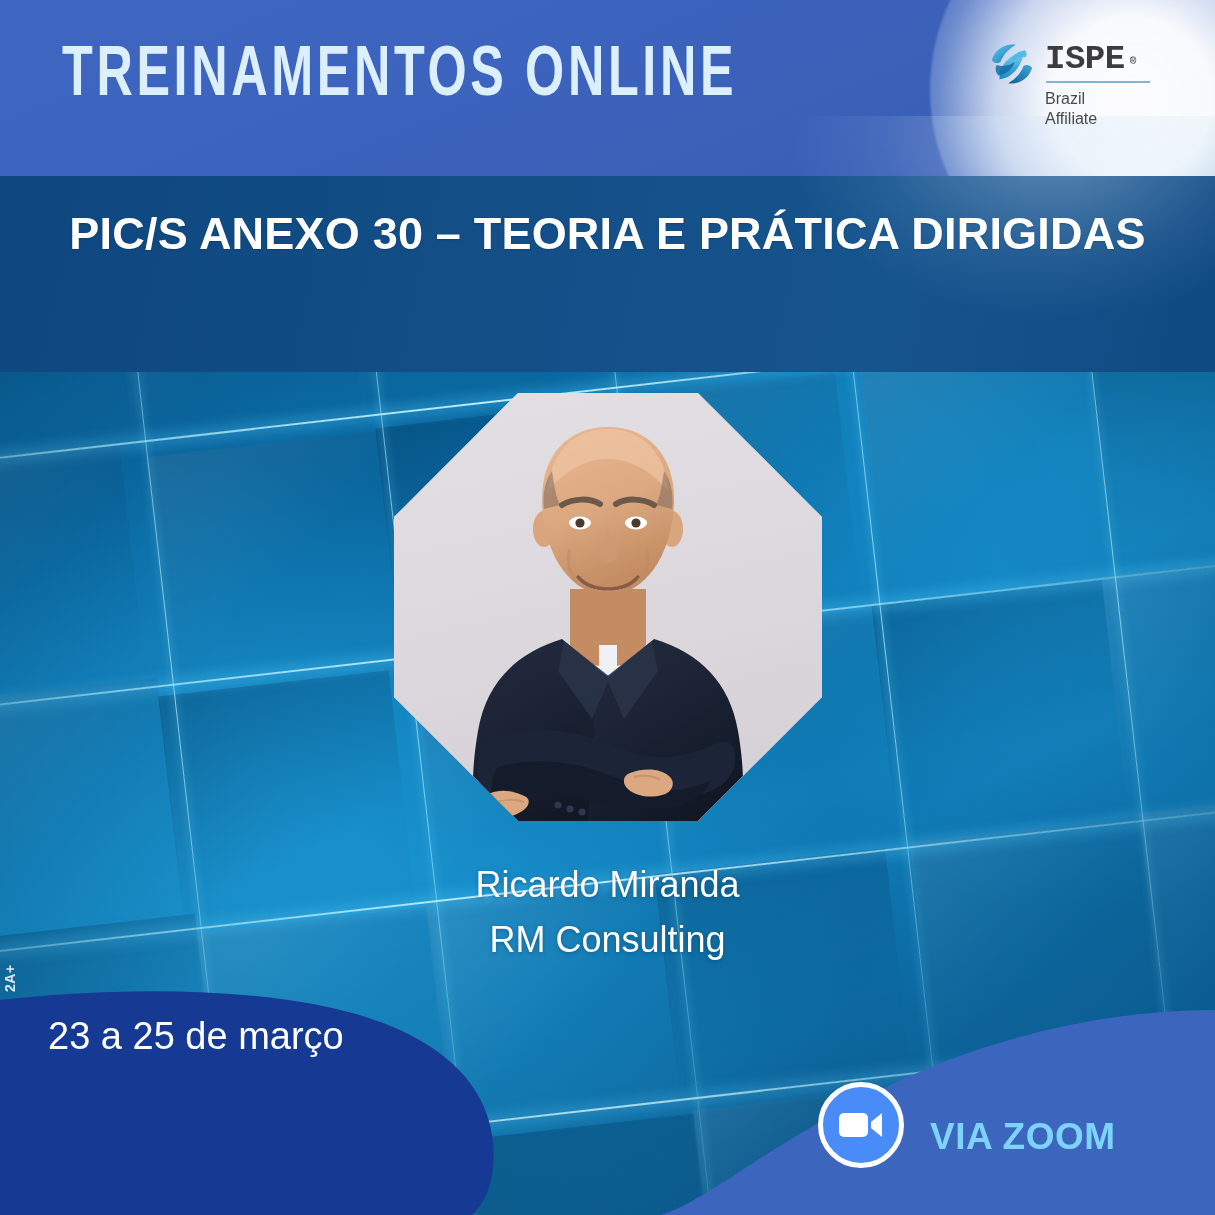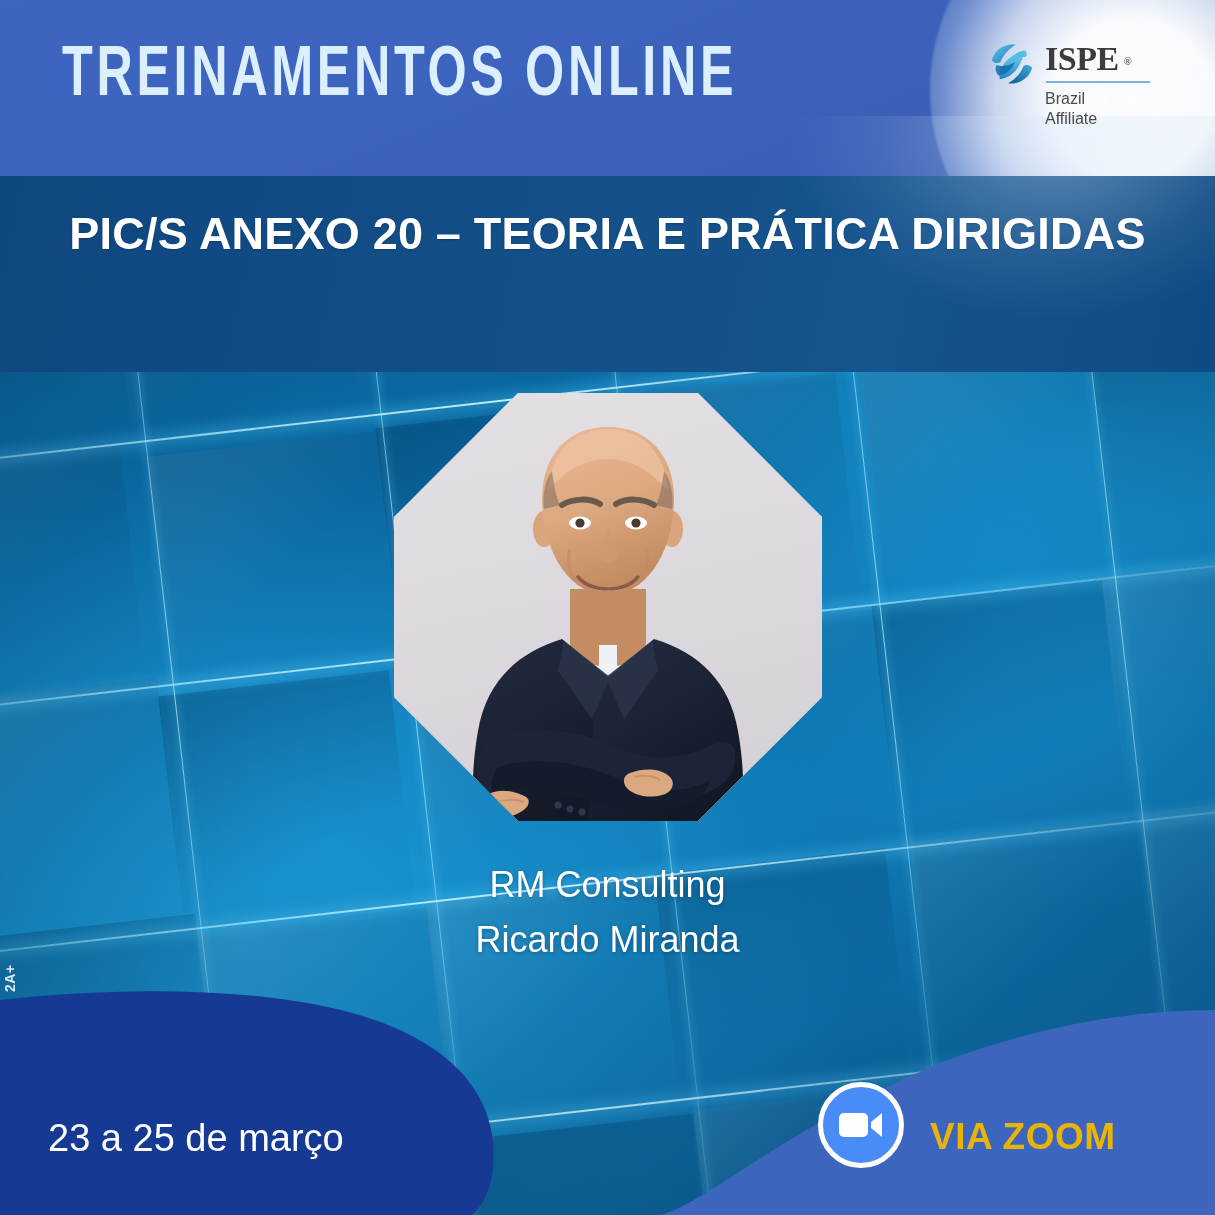--- a/index.html
+++ b/index.html
@@ -173,21 +173,21 @@
   .ispe-globe {
     width: 48px;
     height: 48px;
     flex: none;
     margin-top: 2px;
   }
   .ispe-right { padding-top: 4px; }
   .ispe-word {
     display: flex;
     align-items: flex-start;
-    font-family: Liberation Serif, serif;
+    font-family: Liberation Mono, monospace;
     font-size: 34px;
     font-weight: 700;
     color: #3c3c3c;
     letter-spacing: -0.5px;
     line-height: 1;
   }
   .ispe-reg {
     font-size: 11px;
     color: #5c5c5c;
     margin-left: 5px;
@@ -250,21 +250,21 @@
   }
   .blob-left {
     left: 0; top: 0;
     width: 1215px; height: 1215px;
   }
 
   
   .date-block {
     position: absolute;
     left: 48px;
-    top: 1110px;
+    top: 1008px;
     color: #ffffff;
     font-family: "Liberation Sans", sans-serif;
     font-size: 38px;
     font-weight: 400;
     line-height: 1.48;
   }
 
   
   .watermark {
     position: absolute;
@@ -295,21 +295,21 @@
     border-radius: 50%;
     background: #4a8cf7;
     border: 5px solid #ffffff;
     box-sizing: border-box;
     display: flex;
     align-items: center;
     justify-content: center;
   }
   .zoom-cam { width: 46px; height: 34px; display: block; }
   .zoom-label {
-    color: #eab308;
+    color: #7dd3fc;
     font-family: "Liberation Sans", sans-serif;
     font-size: 37px;
     font-weight: 700;
     letter-spacing: 0.5px;
     white-space: nowrap;
     margin-top: 24px;
   }
 </style>
 </head>
 <body>
@@ -424,21 +424,21 @@
         <div class="ispe-rule"></div>
         <div class="ispe-sub">
           <div>Brazil</div>
           <div>Affiliate</div>
         </div>
       </div>
     </div>
   </div>
 
   <div class="course-title">
-    <div>PIC/S ANEXO 20 – TEORIA E PRÁTICA DIRIGIDAS</div>
+    <div>PIC/S ANEXO 30 – TEORIA E PRÁTICA DIRIGIDAS</div>
   </div>
 
   <div class="photo-wrap">
     <div class="photo-bg"></div>
     <svg class="portrait" viewBox="0 0 428 428" preserveAspectRatio="xMidYMid slice">
       <defs>
         <linearGradient id="skin" x1="0" y1="0" x2="0.3" y2="1">
           <stop offset="0%" stop-color="#e9b896"></stop>
           <stop offset="55%" stop-color="#dca87f"></stop>
           <stop offset="100%" stop-color="#c38c63"></stop>
@@ -502,22 +502,22 @@
       <path d="M128,402 c-18,-8 -34,-4 -42,6 c-6,8 0,18 12,18 c16,0 32,-6 36,-14 c2,-5 0,-8 -6,-10 Z" fill="#dca87f"></path>
       <path d="M100,410 c10,-4 22,-4 30,-1" stroke="#bd8a63" stroke-width="2" fill="none" opacity="0.7"></path>
 
       <circle cx="164" cy="412" r="3.5" fill="#2e3850"></circle>
       <circle cx="176" cy="416" r="3.5" fill="#2e3850"></circle>
       <circle cx="188" cy="419" r="3.5" fill="#2e3850"></circle>
     </svg>
   </div>
 
   <div class="speaker-block">
+    <div>Ricardo Miranda</div>
     <div>RM Consulting</div>
-    <div>Ricardo Miranda</div>
   </div>
 
   <svg class="blob blob-right" viewBox="0 0 1215 1215" preserveAspectRatio="none">
     <path d="M1215,1010 C1100,1010 980,1040 880,1090 C760,1150 700,1205 660,1215 L1215,1215 Z" fill="#3c66bd"></path>
   </svg>
 
   <svg class="blob blob-left" viewBox="0 0 1215 1215" preserveAspectRatio="none">
     <path d="M0,1000 C120,986 300,984 400,1030 C478,1066 500,1120 492,1176 C488,1196 480,1208 472,1215 L0,1215 Z" fill="#163a93"></path>
   </svg>
 

